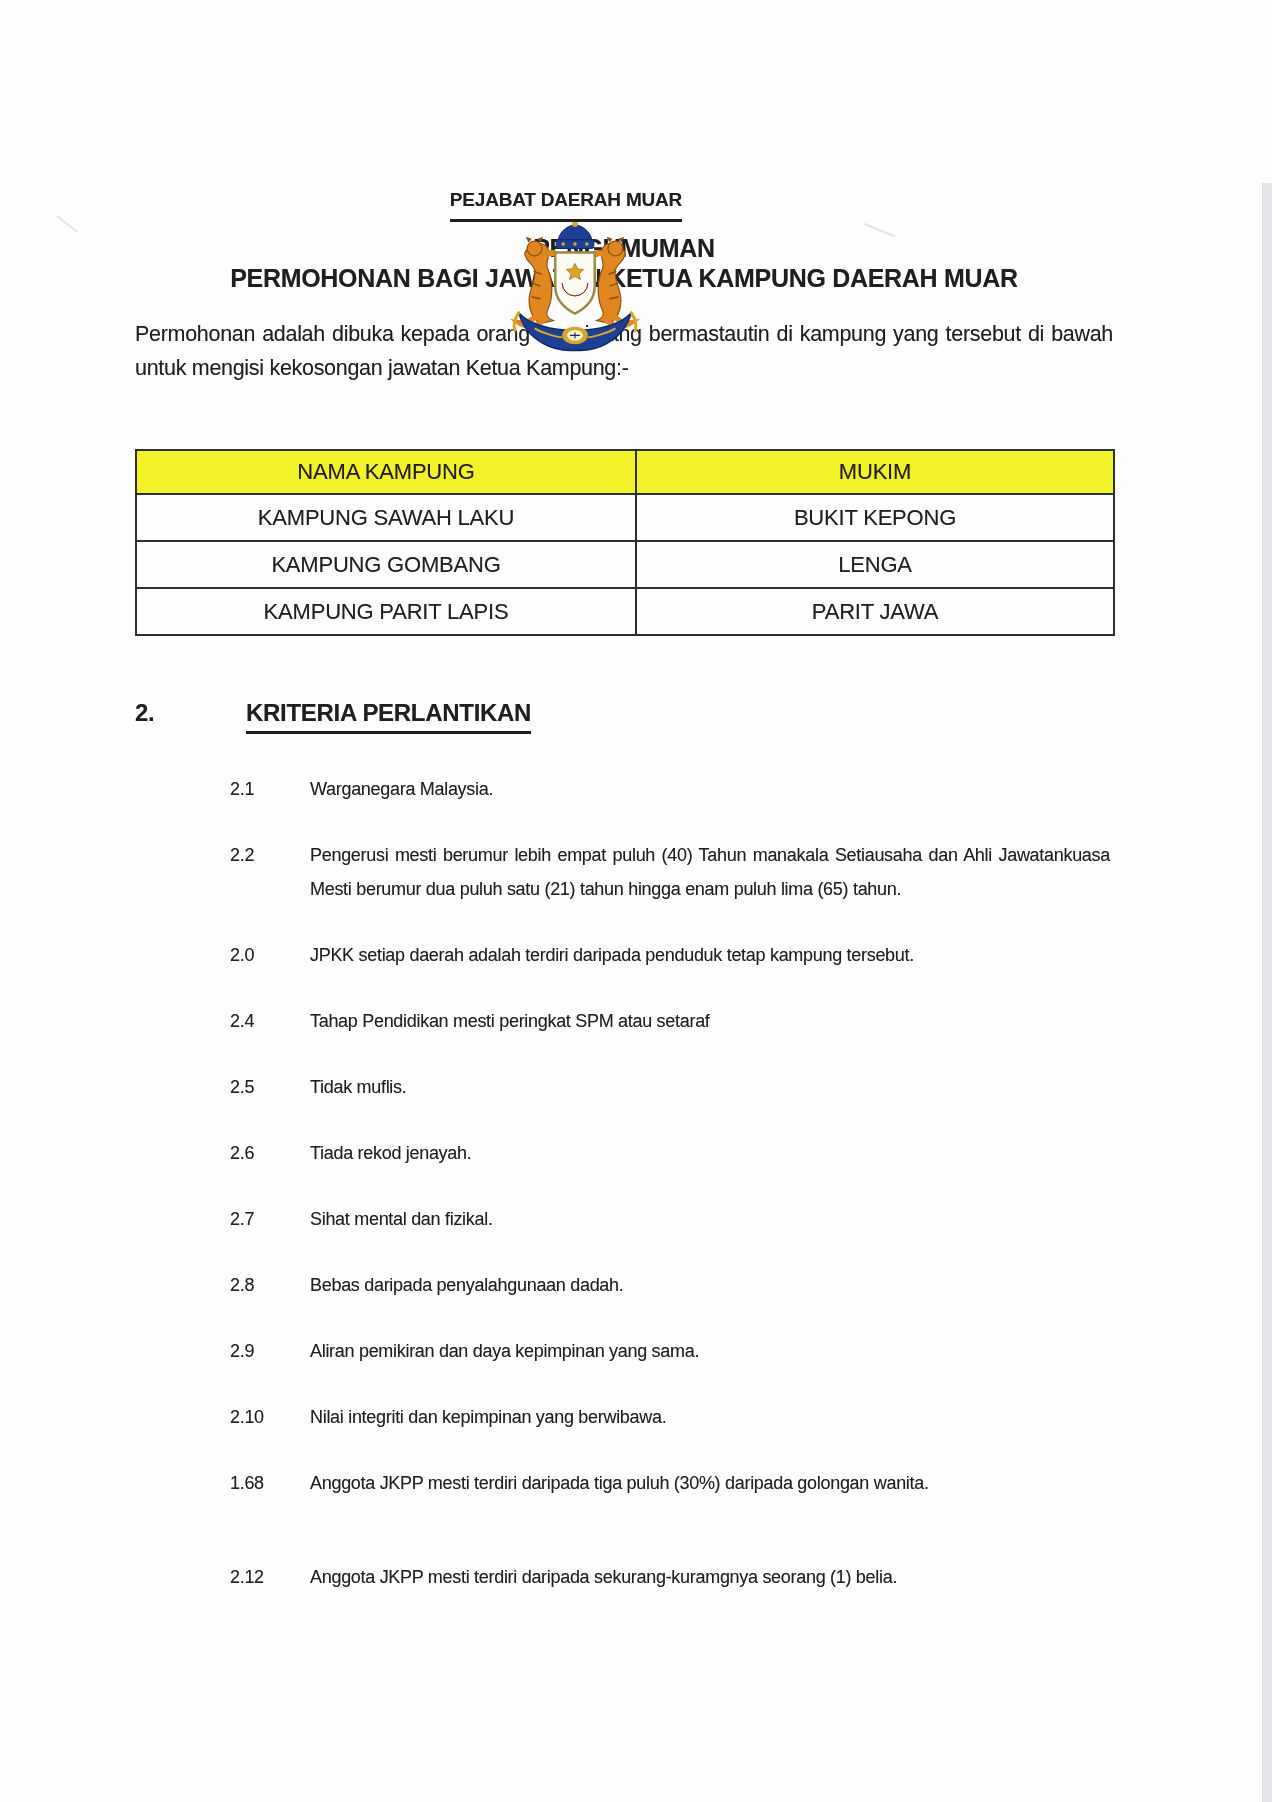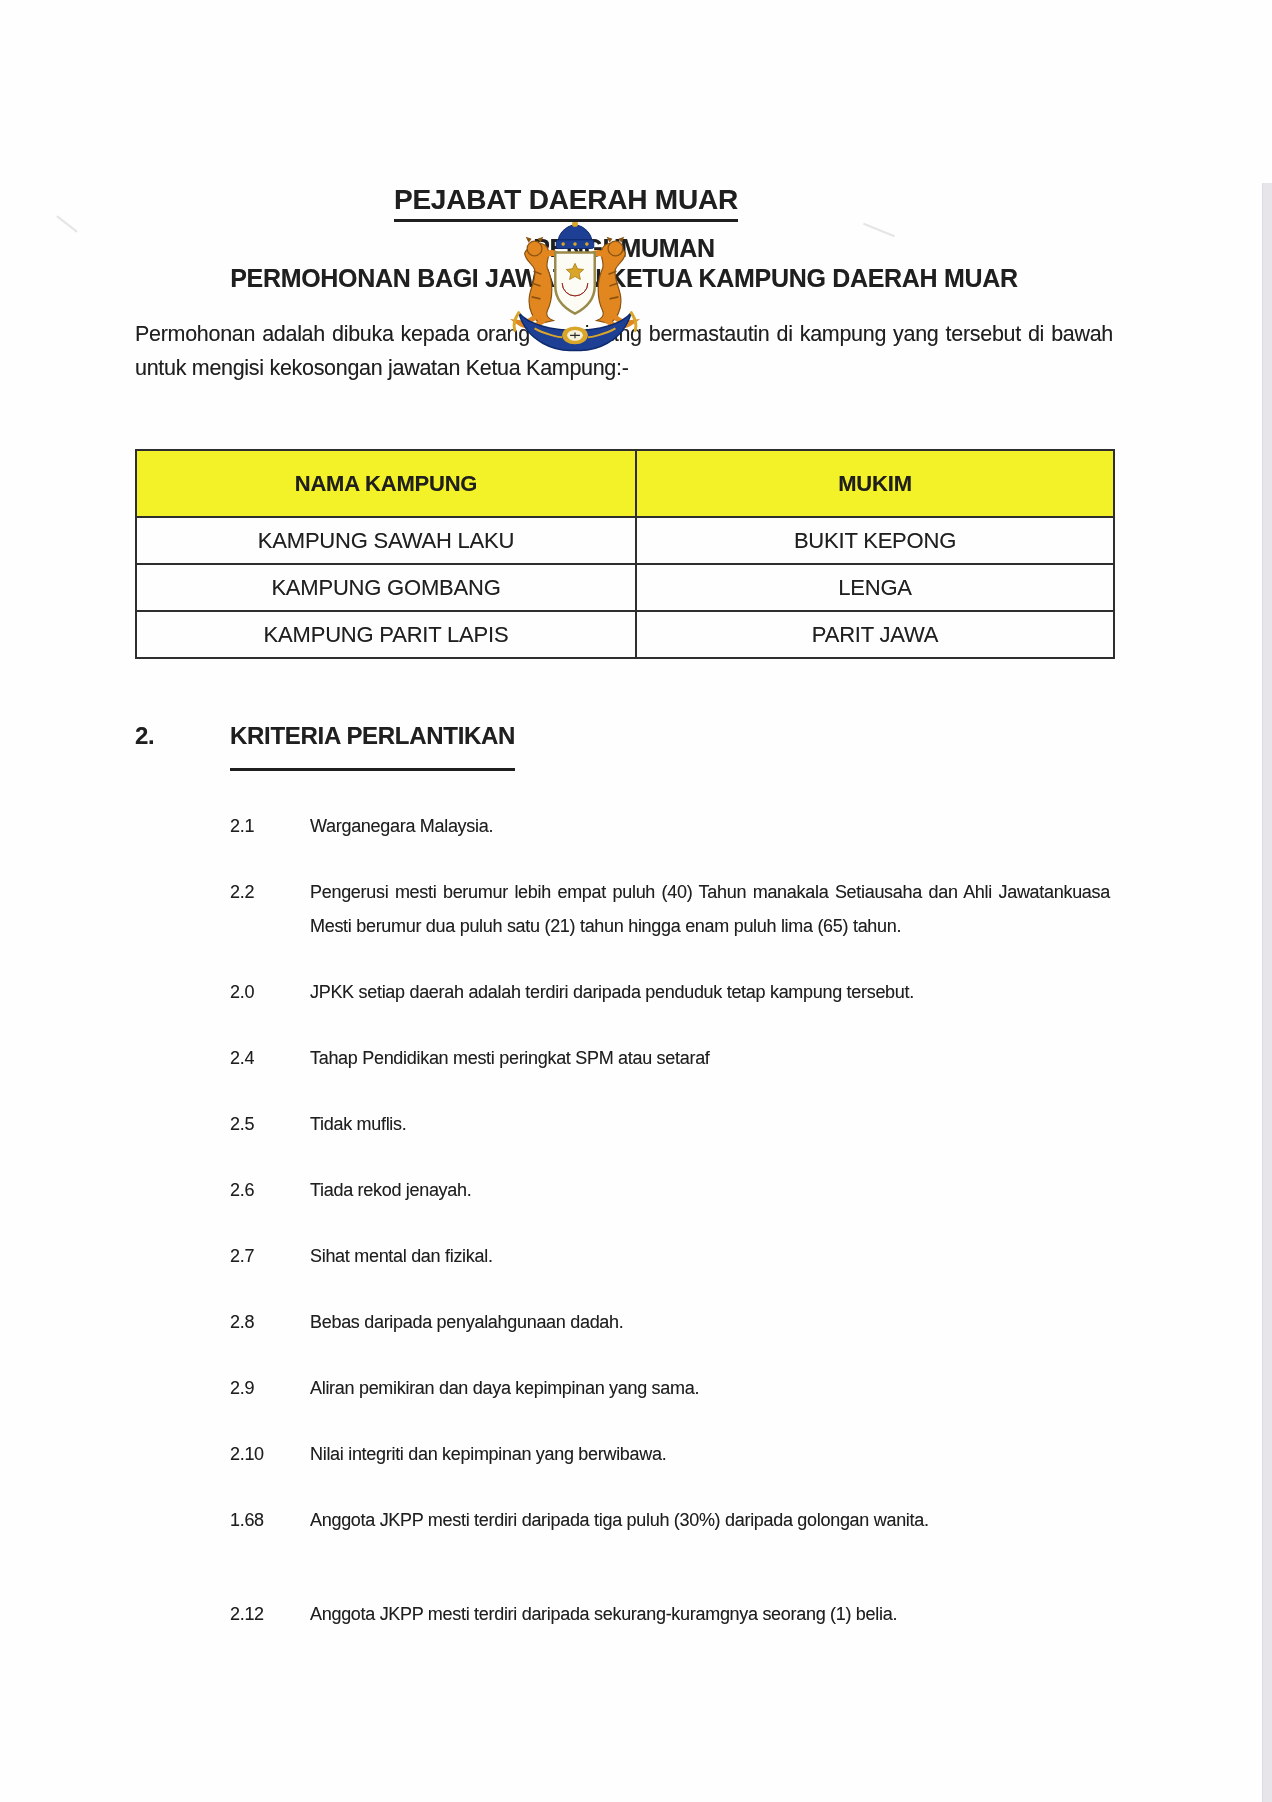--- a/index.html
+++ b/index.html
@@ -19,39 +19,39 @@
   .page{position:relative; width:1272px; height:1802px; background:var(--page-bg);}
   .edge-right{position:absolute; top:0; right:0; width:10px; height:100%; background:var(--edge); border-left:1px solid #dedce2;}
   .artifact{position:absolute; background:#dedede; height:2px; border-radius:2px; opacity:.8;}
   .artifact.a1{left:54px; top:40px; width:26px; transform:rotate(38deg);}
   .artifact.a2{left:862px; top:46px; width:34px; transform:rotate(22deg);}
 
   .crest{position:absolute; left:501px; top:36px; width:148px; height:140px;}
 
   .content{margin:0 159px 0 135px; width:978px;}
 
-  h1.office{margin-top:183px; text-align:center; font-size:28px; line-height:34px; font-weight:bold; letter-spacing:-0.2px;}
+  h1.office{margin-top:183px; text-align:center; font-size:19px; line-height:34px; font-weight:bold; letter-spacing:-0.2px;}
   h1.office .u{display:inline-block; border-bottom:3px solid var(--text); padding-bottom:2px; transform:translateX(-58px);}
   .h2a{margin-top:13px; text-align:center; font-size:25px; line-height:26px; font-weight:bold;}
   .h2b{margin-top:4px; text-align:center; font-size:25px; line-height:26px; font-weight:bold;}
 
   p.intro{margin-top:26px; font-size:21.5px; line-height:34px; text-align:justify;}
 
   table.vacancy{margin-top:64px; width:978px; border-collapse:collapse; table-layout:fixed;}
   table.vacancy col.c1{width:500px;} table.vacancy col.c2{width:478px;}
   table.vacancy th, table.vacancy td{
     border:2px solid var(--table-border); text-align:center; vertical-align:middle;
     font-size:22px; letter-spacing:-0.2px;
   }
-  table.vacancy th{height:67px; font-weight:bold; background:var(--table-header-bg);}
+  table.vacancy th{height:44px; font-weight:normal; background:var(--table-header-bg);}
   table.vacancy td{height:47px; font-weight:normal;}
 
   .sec-head{margin-top:62px; font-size:24px; line-height:30px; font-weight:bold; display:flex;}
   .sec-head .sec-num{width:95px;}
-  .sec-head .sec-title{border-bottom:3px solid var(--text); padding-bottom:17px;}
+  .sec-head .sec-title{border-bottom:3px solid var(--text); padding-bottom:3px;margin-left:16px;}
 
   .criteria{margin-top:38px;}
   .item{display:flex; margin-bottom:32px; font-size:18px; line-height:34px;}
   .item .inum{flex:0 0 80px; margin-left:95px;}
   .item .itext{flex:1; max-width:800px; text-align:justify;}
   .item.gap-lg{margin-bottom:60px;}
 </style>
 </head>
 <body>
 

